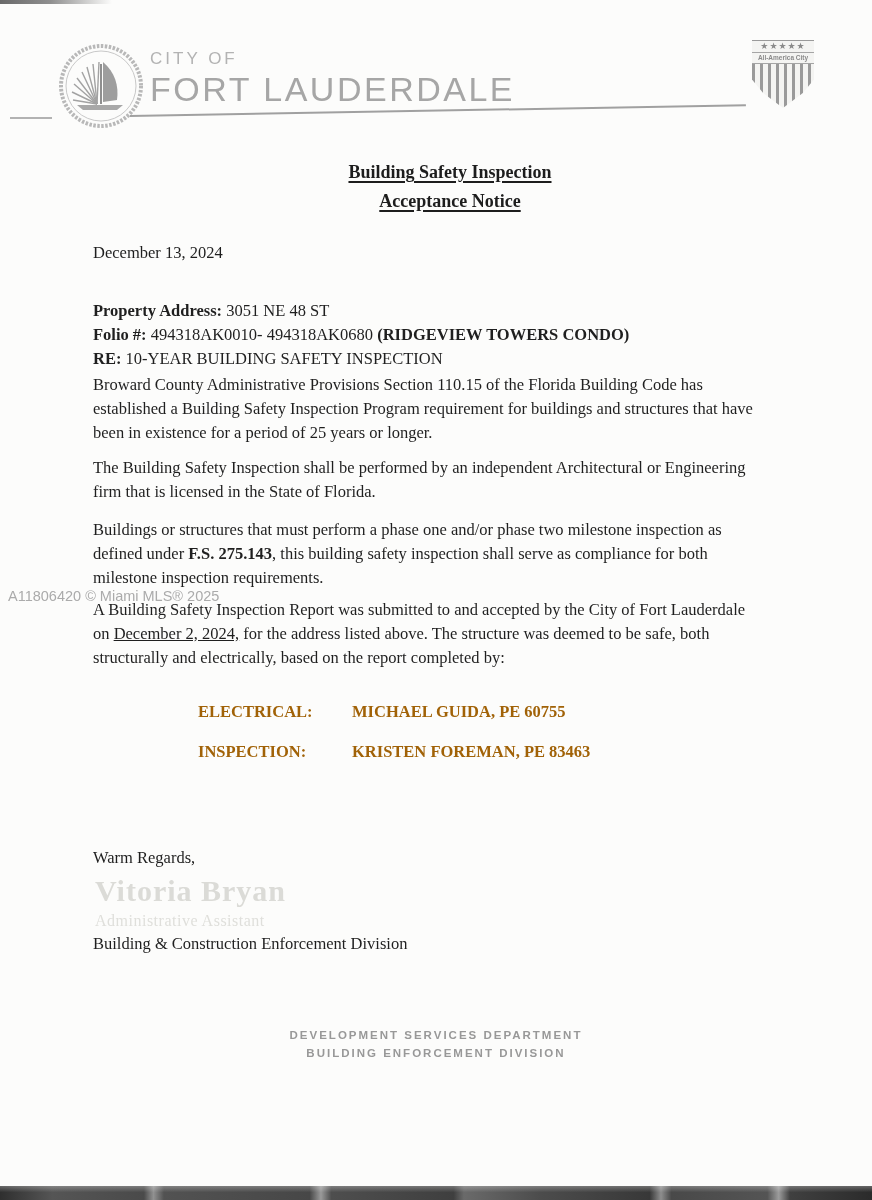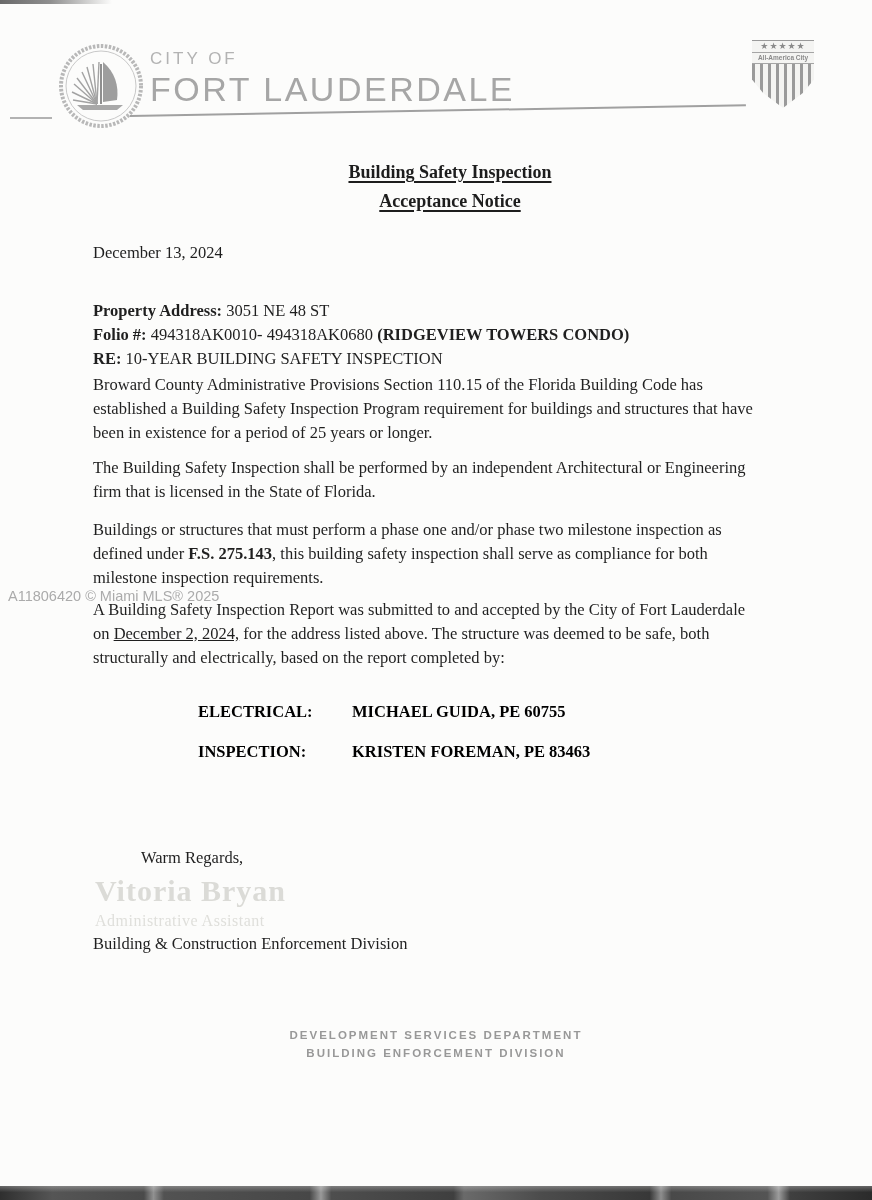--- a/index.html
+++ b/index.html
@@ -78,25 +78,25 @@
   .para3 { position: absolute; left: 93px; top: 518px; width: 668px; }
   .para4 { position: absolute; left: 93px; top: 598px; width: 668px; }
   .bold { font-weight: bold; }
   .uline { text-decoration: underline; }
   
   .watermark {
     position: absolute; left: 8px; top: 588px;
     font-family: "Liberation Sans", sans-serif; font-size: 14.5px; color: #ababab;
   }
   
-  .creds { position: absolute; left: 198px; top: 702px; font-weight: bold; font-size: 16.5px; color: #000000; }
+  .creds { position: absolute; left: 198px; top: 702px; font-weight: bold; font-size: 16.5px; color: #a16207; }
   .cred-row { display: flex; margin-bottom: 20px; }
   .cred-label { width: 154px; }
   
-  .closing { position: absolute; left: 93px; top: 846px; margin-left: 48px; }
+  .closing { position: absolute; left: 93px; top: 846px; }
   .sig-name {
     position: absolute; left: 95px; top: 874px;
     font-size: 30px; font-weight: bold; letter-spacing: 1px; color: #dbdbd7;
   }
   .sig-title {
     position: absolute; left: 95px; top: 912px;
     font-size: 16px; color: #dfdfdb; letter-spacing: 0.5px;
   }
   .division { position: absolute; left: 93px; top: 932px; }
   

